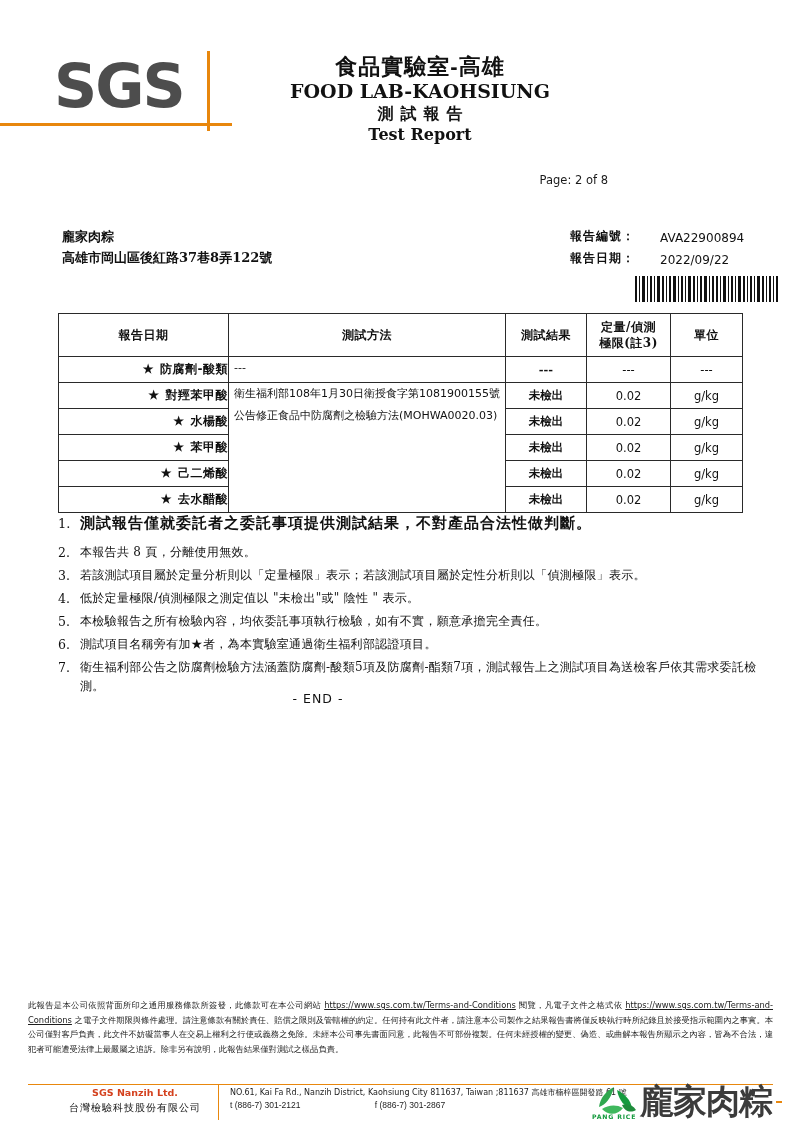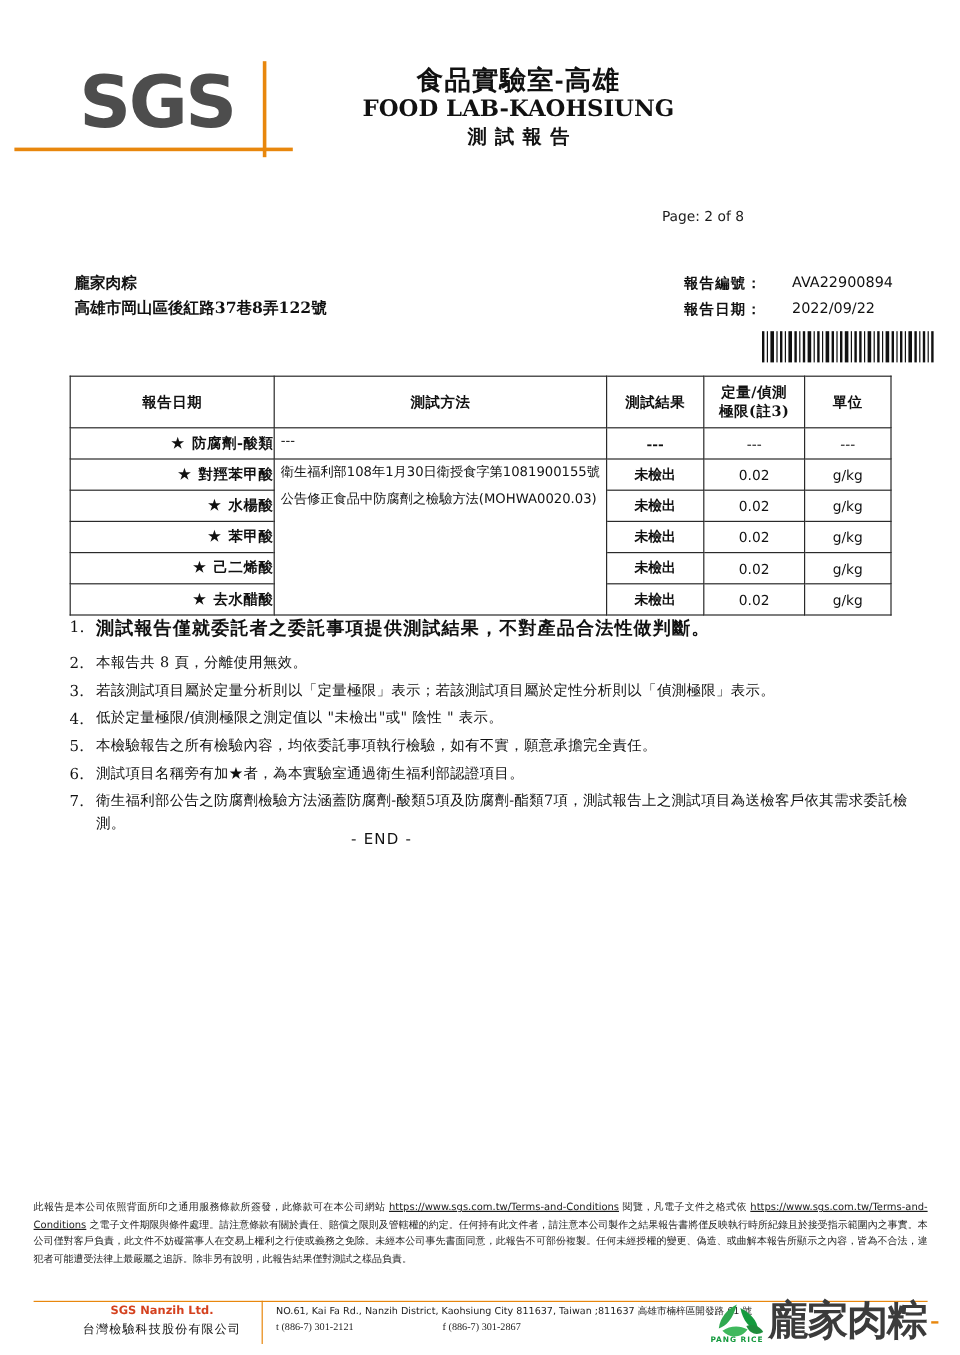--- a/index.html
+++ b/index.html
@@ -12,21 +12,21 @@
     height: 1129px;
     position: relative;
     font-family: "DejaVu Sans", "Liberation Sans", sans-serif;
     color: #111;
     overflow: hidden;
   }
 
   
   .header {
     position: absolute;
-    left: 12px; top: 0;
+    left: 0; top: 0;
     width: 656px;
     height: 165px;
   }
   .sgs-logo {
     position: absolute;
     left: 54px;
     top: 55px;
     width: 160px;
     height: 70px;
   }
@@ -118,21 +118,21 @@
   .client-block div { white-space: nowrap; }
 
   .meta-block {
     position: absolute;
     left: 570px;
     top: 228px;
     font-size: 11.5px;
   }
   .meta-row {
     display: flex;
-    align-items: flex-start;
+    align-items: flex-end;
     margin-bottom: 5px;
   }
   .meta-label {
     width: 90px;
     font-family: "DejaVu Serif", "Liberation Serif", serif;
     font-weight: bold;
     font-size: 12px;
     letter-spacing: 1px;
   }
   .meta-value {
@@ -311,21 +311,21 @@
     top: 1085px;
     font-family: "DejaVu Sans", "Liberation Sans", sans-serif;
     font-size: 8px;
     line-height: 15px;
     color: #1d1d1d;
   }
   .footer-phones {
     position: absolute;
     left: 230px;
     top: 1100px;
-    font-family: Liberation Serif, serif;
+    font-family: Liberation Sans, sans-serif;
     font-size: 8.5px;
     color: #1d1d1d;
   }
   .footer-phones .fax { margin-left: 72px; }
 
   
   .pang-logo {
     position: absolute;
     left: 594px;
     top: 1083px;
@@ -372,20 +372,21 @@
   <div class="sgs-logo">
     <span class="sgs-text">SGS</span>
     <span class="bar-v"></span>
     <span class="bar-h"></span>
   </div>
 
   <div class="title-block">
     <span class="title-cn1">食品實驗室-高雄</span>
     <span class="title-en1">FOOD LAB-KAOHSIUNG</span>
     <span class="title-cn2">測試報告</span>
+    <span class="title-en2">Test Report</span>
   </div>
 
   <div class="page-num">Page: 2 of 8</div>
 </div>
 
 <div class="client-block">
   <div>龐家肉粽</div>
   <div>高雄市岡山區後紅路37巷8弄122號</div>
 </div>
 

